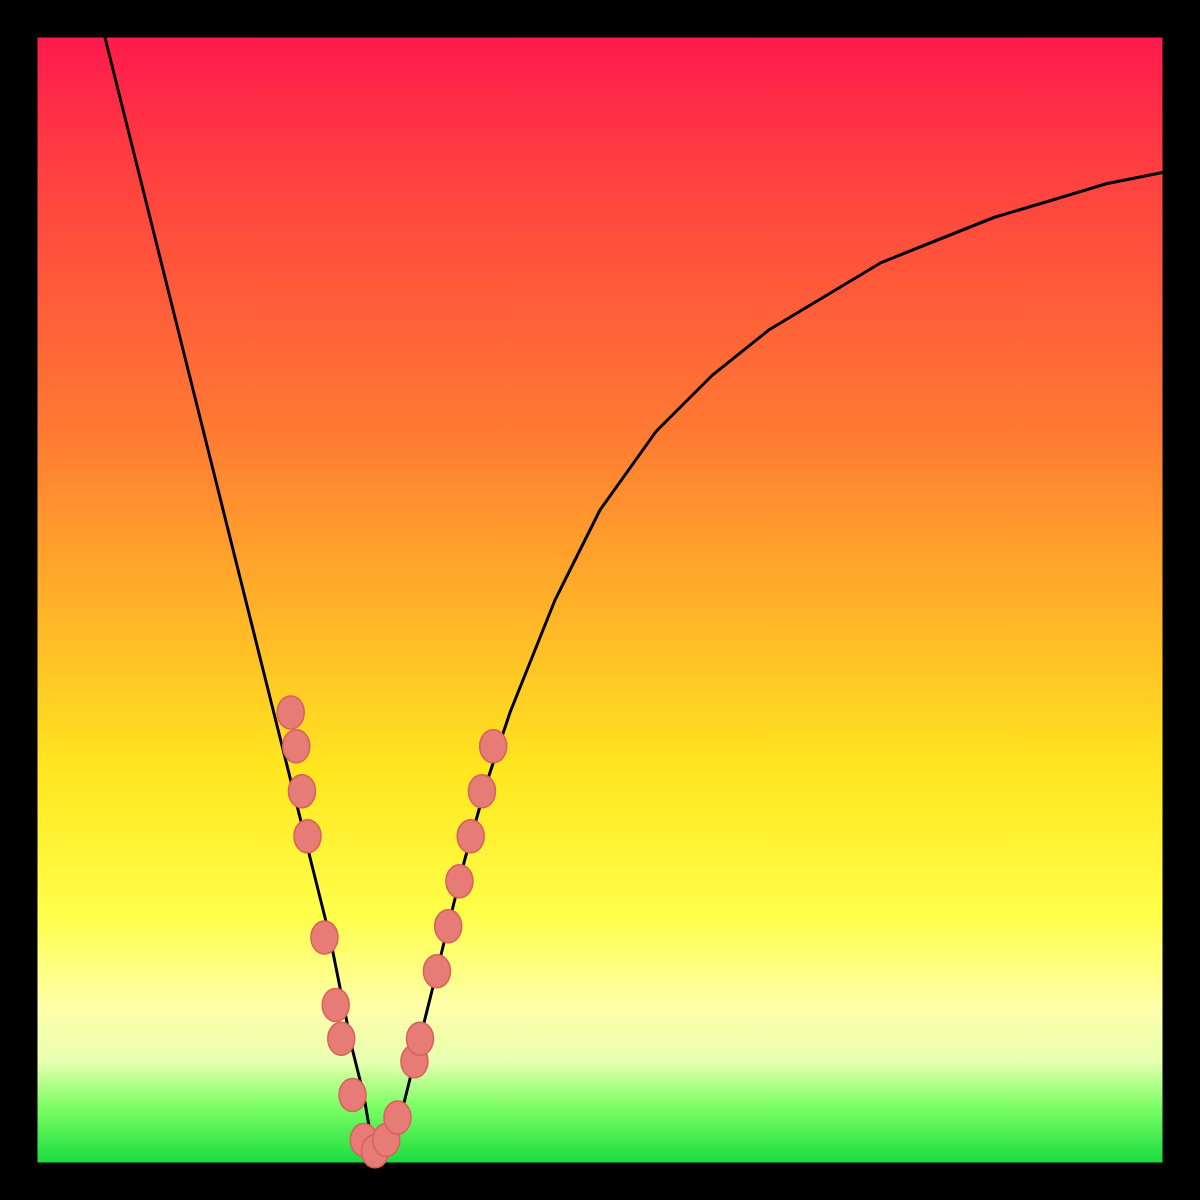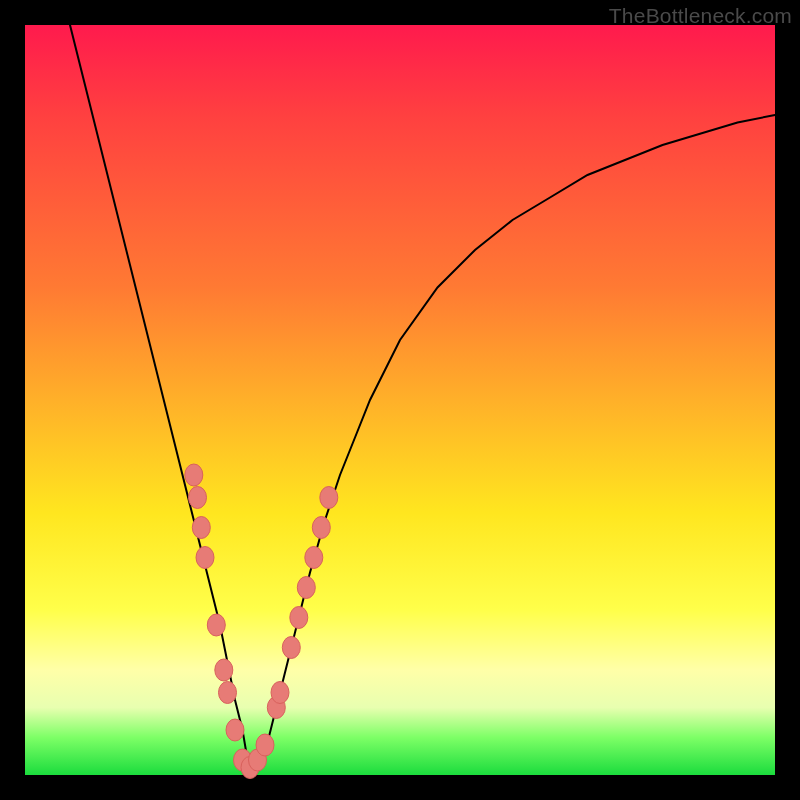--- a/index.html
+++ b/index.html
@@ -61,21 +61,20 @@
     fill: #e77b76;
     stroke: #d8615c;
     stroke-width: 1;
   }
 </style>
 </head>
 <body>
 
 <div class="frame">
   <div class="plot-rect"></div>
-  <div class="watermark">TheBottleneck.com</div>
   <svg class="curve" viewBox="0 0 750 750" preserveAspectRatio="none">
     <path id="curve-path" fill="none" stroke="#000" stroke-width="2" stroke-linecap="round" d="M0.0 -375.0 L15.0 -225.0 L30.0 -90.0 L45.0 0.0 L60.0 60.0 L75.0 120.0 L90.0 180.0 L105.0 240.0 L120.0 300.0 L135.0 360.0 L150.0 420.0 L165.0 480.0 L180.0 540.0 L195.0 600.0 L202.5 637.5 L210.0 675.0 L217.5 705.0 L221.3 727.5 L225.0 742.5 L232.5 742.5 L240.0 727.5 L247.5 697.5 L255.0 667.5 L270.0 607.5 L285.0 547.5 L300.0 495.0 L315.0 450.0 L330.0 412.5 L345.0 375.0 L360.0 345.0 L375.0 315.0 L412.5 262.5 L450.0 225.0 L487.5 195.0 L525.0 172.5 L562.5 150.0 L600.0 135.0 L637.5 120.0 L675.0 108.8 L712.5 97.5 L750.0 90.0 "></path>
     <g id="markers">
         <ellipse cx="168.8" cy="450.0" rx="9" ry="11" class="marker"></ellipse>
         <ellipse cx="172.5" cy="472.5" rx="9" ry="11" class="marker"></ellipse>
         <ellipse cx="176.3" cy="502.5" rx="9" ry="11" class="marker"></ellipse>
         <ellipse cx="180.0" cy="532.5" rx="9" ry="11" class="marker"></ellipse>
         <ellipse cx="191.3" cy="600.0" rx="9" ry="11" class="marker"></ellipse>
         <ellipse cx="198.8" cy="645.0" rx="9" ry="11" class="marker"></ellipse>
         <ellipse cx="202.5" cy="667.5" rx="9" ry="11" class="marker"></ellipse>

